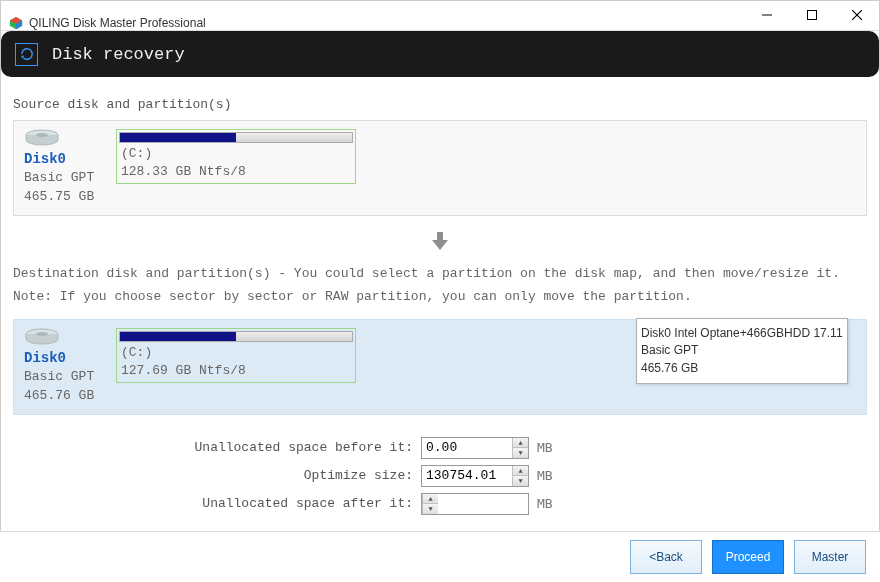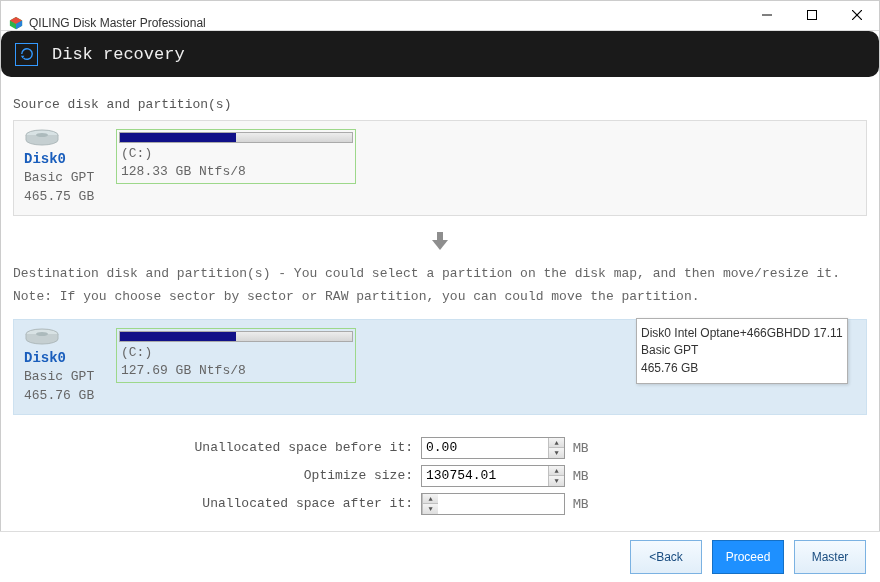--- a/index.html
+++ b/index.html
@@ -152,21 +152,21 @@
     gap: 8px;
   }
   .form-row label {
     width: 400px;
     text-align: right;
   }
   .spin {
     display: flex;
     border: 1px solid #9a9a9a;
     height: 22px;
-    width: 144px;
+    width: 108px;
     background: #fff;
   }
   .spin input {
     border: none;
     outline: none;
     font-family: Consolas, "Courier New", monospace;
     font-size: 13px;
     padding: 0 4px;
     flex: 1;
     width: 10px;
@@ -291,21 +291,21 @@
 
   <div class="arrow-between">
     <svg width="22" height="22" viewBox="0 0 22 22">
       <rect x="8" y="2" width="6" height="8" fill="#8e8e8e"></rect>
       <polygon points="3,10 19,10 11,20" fill="#8e8e8e"></polygon>
     </svg>
   </div>
 
   <div class="note">
     <div>Destination disk and partition(s) - You could select a partition on the disk map, and then move/resize it.</div>
-    <div>Note: If you choose sector by sector or RAW partition, you can could move the partition.</div>
+    <div>Note: If you choose sector by sector or RAW partition, you can only move the partition.</div>
   </div>
 
   <div class="disk-row dest">
     <div class="disk-info">
       <svg class="hdd-icon" viewBox="0 0 36 18">
         <ellipse cx="18" cy="6" rx="16" ry="5" fill="#d8e2e4" stroke="#aeb9bb"></ellipse>
         <path d="M2 6v5a16 5 0 0 0 32 0V6" fill="#c5cfd1" stroke="#aeb9bb"></path>
         <ellipse cx="18" cy="6" rx="6" ry="2" fill="#acbabc"></ellipse>
       </svg>
       <div class="dname">Disk0</div>

